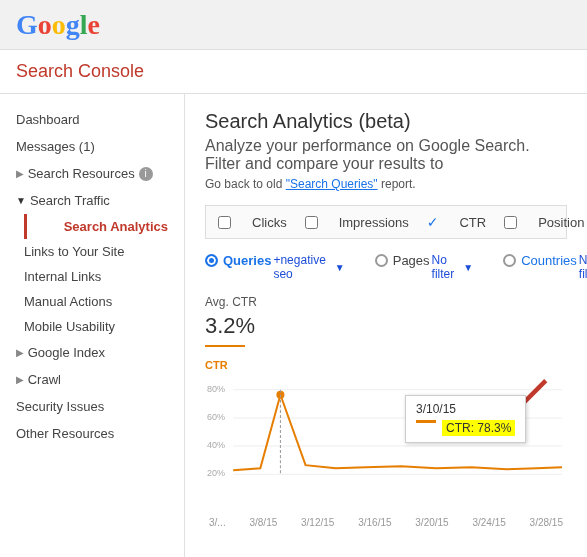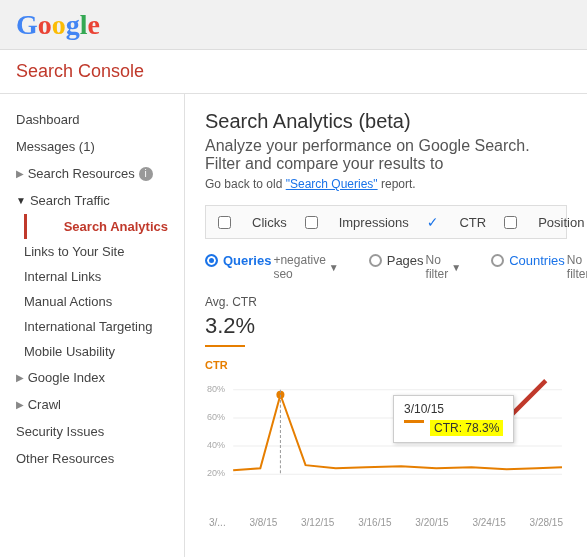--- a/index.html
+++ b/index.html
@@ -45,37 +45,37 @@
     .filter-item input[type="checkbox"] { cursor: pointer; }
     .checkmark { color: #1a73e8; font-size: 14px; }
 
     
     .radio-row { display: flex; align-items: flex-start; gap: 30px; margin-bottom: 14px; }
     .radio-group { display: flex; flex-direction: row; align-items: flex-start; gap: 2px; }
     .radio-label { display: flex; align-items: center; gap: 5px; font-size: 13px; color: #444; cursor: pointer; }
     .radio-label.active-radio { color: #1a73e8; font-weight: bold; }
     .radio-circle { width: 13px; height: 13px; border-radius: 50%; border: 2px solid #999; display: inline-block; }
     .radio-circle.filled { border-color: #1a73e8; background: #1a73e8; box-shadow: inset 0 0 0 2px white; }
-    .filter-dropdown { font-size: 12px; color: #737373; display: flex; align-items: center; gap: 3px; cursor: pointer; }
+    .filter-dropdown { font-size: 12px; color: #1d4ed8; display: flex; align-items: center; gap: 9px; cursor: pointer; }
     .filter-dropdown .arrow-down { font-size: 10px; }
 
     
     .metric-label { font-size: 12px; color: #555; margin-bottom: 4px; }
     .metric-value { font-size: 22px; color: #333; font-weight: normal; margin-bottom: 6px; }
     .metric-underline { width: 40px; height: 2px; background: #e67e00; margin-bottom: 12px; }
 
     
     .chart-section { position: relative; }
     .chart-label { font-size: 11px; color: #e67e00; margin-bottom: 4px; font-weight: bold; }
     .chart-container { position: relative; width: 100%; height: 140px; }
     .chart-svg { width: 100%; height: 120px; }
     .x-labels { display: flex; justify-content: space-between; font-size: 10px; color: #999; margin-top: 2px; padding: 0 4px; }
 
     
-    .tooltip-box { position: absolute; background: white; border: 1px solid #ccc; padding: 6px 10px; font-size: 12px; box-shadow: 1px 1px 4px rgba(0,0,0,0.2); top: 20px; left: 188px; z-index: 10; }
+    .tooltip-box { position: absolute; background: white; border: 1px solid #ccc; padding: 6px 10px; font-size: 12px; box-shadow: 1px 1px 4px rgba(0,0,0,0.2); top: 20px; left: 200px; z-index: 10; }
     .tooltip-date { font-size: 12px; color: #333; margin-bottom: 4px; }
     .tooltip-value { display: flex; gap: 6px; }
     .tooltip-line { width: 20px; height: 3px; background: #e67e00; }
     .tooltip-ctr { background: #ffff00; padding: 1px 4px; font-size: 12px; color: #333; }
 
     
     .red-arrow { position: absolute; top: 10px; right: 20px; width: 80px; height: 80px; }
   </style>
 </head>
 <body>
@@ -123,23 +123,20 @@
       <div class="sidebar-item">
         <span>Links to Your Site</span>
       </div>
       <div class="sidebar-item">
         <span>Internal Links</span>
       </div>
       <div class="sidebar-item">
         <span>Manual Actions</span>
       </div>
       <div class="sidebar-item">
-        <span>International Targeting</span>
-      </div>
-      <div class="sidebar-item">
         <span>Mobile Usability</span>
       </div>
     </div>
 
     <div class="sidebar-section-header">
       <span class="arrow">▶</span>
       <span>Google Index</span>
     </div>
     <div class="sidebar-section-header">
       <span class="arrow">▶</span>

